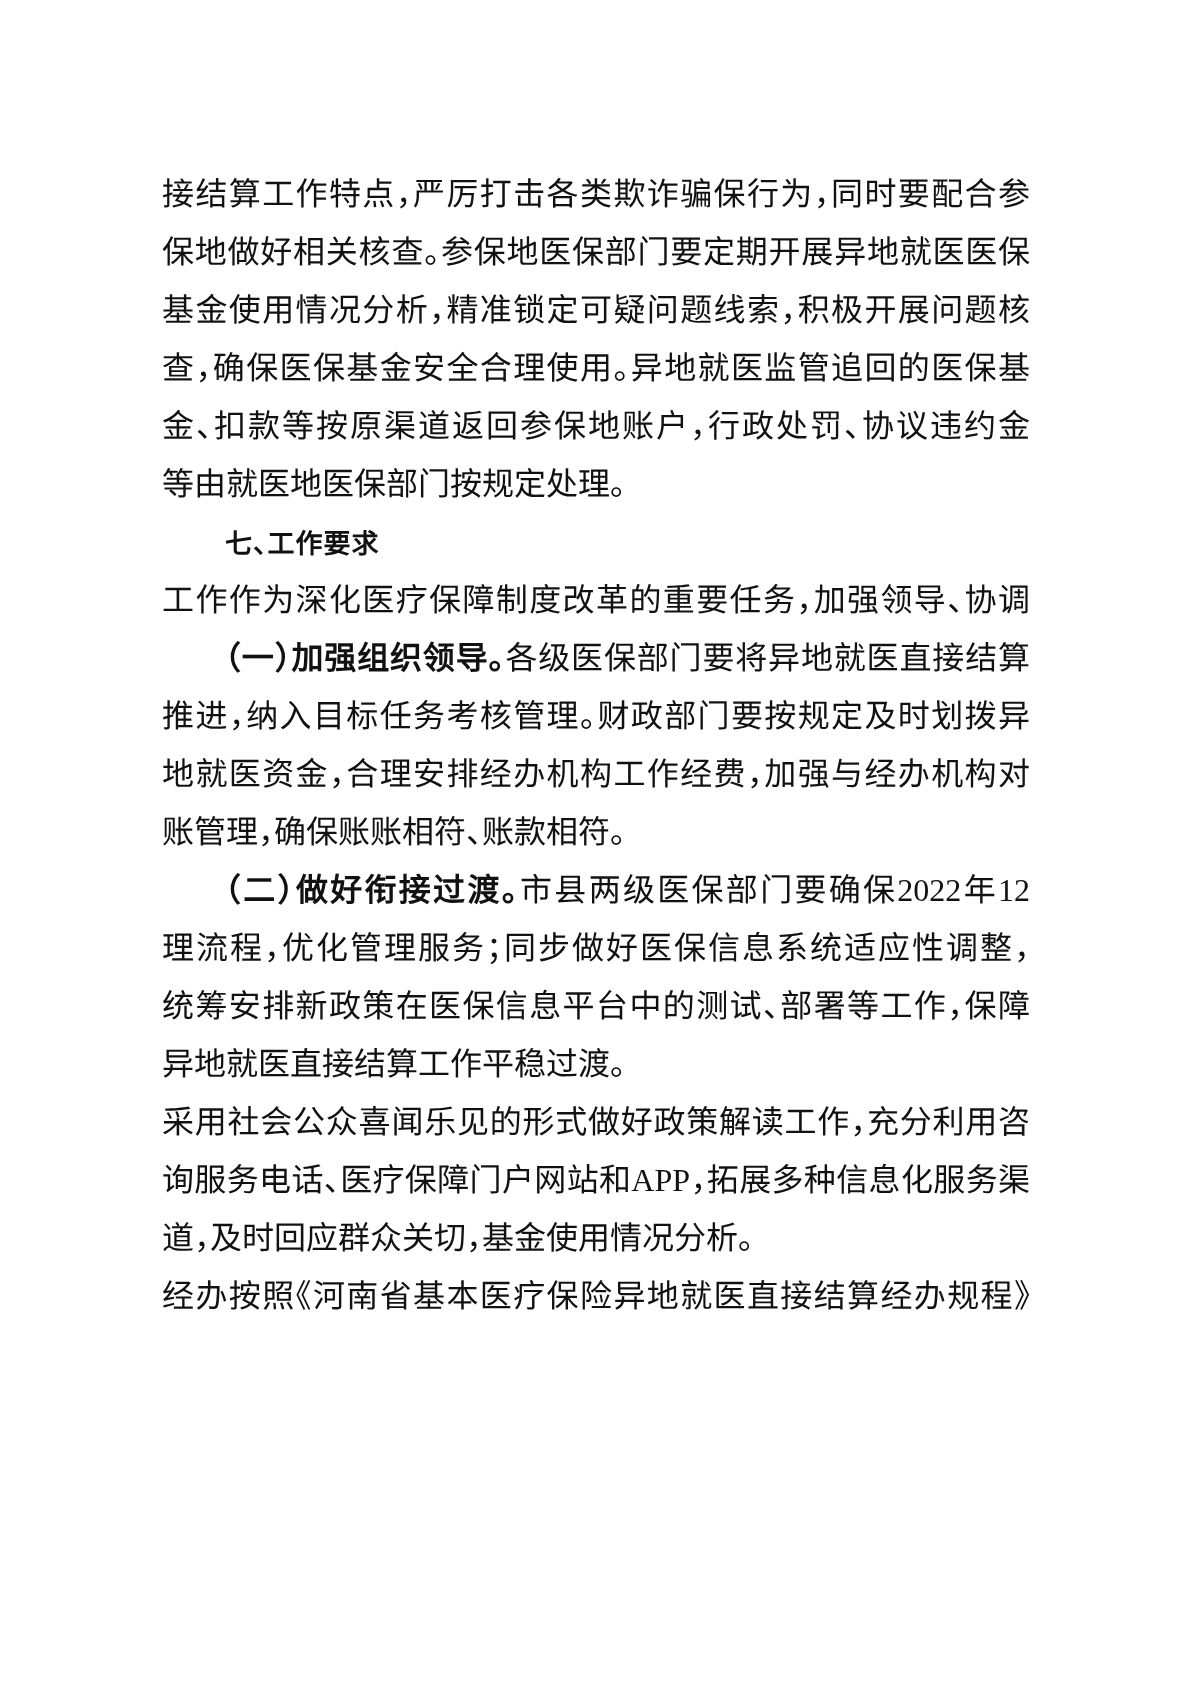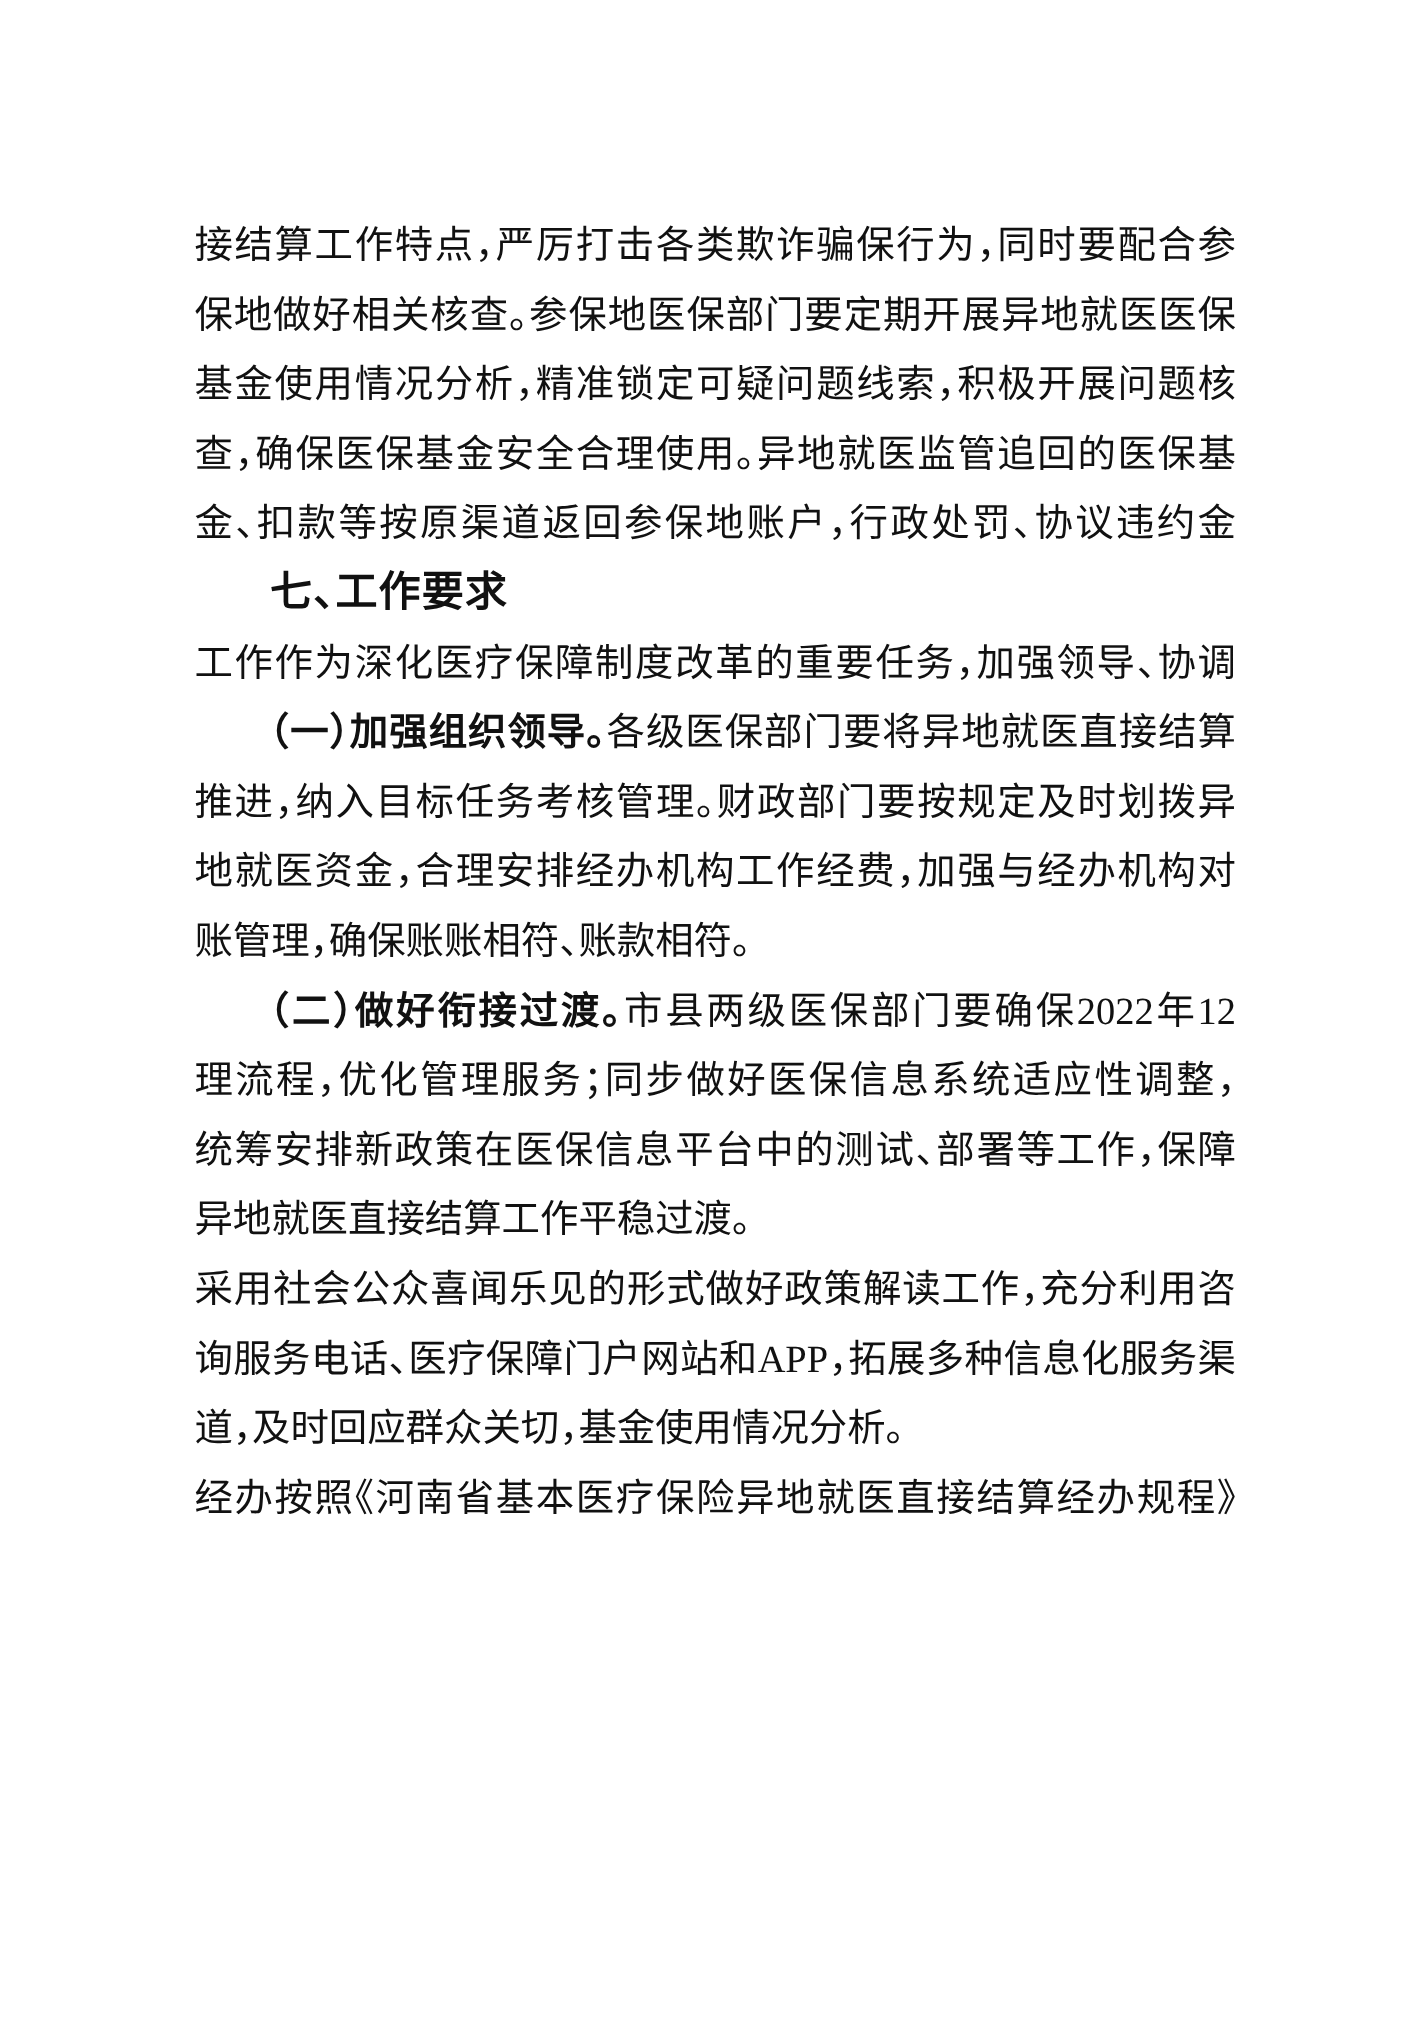--- a/index.html
+++ b/index.html
@@ -12,21 +12,21 @@
     width: 1190px;
     height: 1683px;
     background: #ffffff;
     overflow: hidden;
     font-family: "Liberation Serif", "DejaVu Serif", serif;
     color: #111111;
   }
   .content {
     position: absolute;
     left: 162px;
-    top: 175px;
+    top: 165px;
     width: 868px;
     font-size: 32px;
     line-height: 58px;
     text-align: justify;
   }
   .para { margin: 0; }
   .line {
     height: 58px;
     overflow: hidden;
     text-align: justify;
@@ -35,35 +35,36 @@
     white-space: normal;
   }
   .line.last { text-align-last: left; }
   .line.indent { text-indent: 63px; }
   .lead {
     font-weight: bold;
   }
   .heading-text {
     font-weight: bold;
     font-family: Liberation Sans, sans-serif;
-    font-size: 35px;
+    font-size: 27px;
     letter-spacing: 1px;
   }
 </style>
 </head>
 <body>
 
 <div class="page">
   <div class="content">
       <div class="para">
         <div class="line"><span>接结算工作特点，严厉打击各类欺诈骗保行为，同时要配合参</span></div>
         <div class="line"><span>保地做好相关核查。参保地医保部门要定期开展异地就医医保</span></div>
         <div class="line"><span>基金使用情况分析，精准锁定可疑问题线索，积极开展问题核</span></div>
         <div class="line"><span>查，确保医保基金安全合理使用。异地就医监管追回的医保基</span></div>
         <div class="line"><span>金、扣款等按原渠道返回参保地账户，行政处罚、协议违约金</span></div>
+        <div class="line last"><span>等由就医地医保部门按规定处理。</span></div>
       </div>
       <div class="para">
         <div class="line last indent"><span class="heading-text">七、工作要求</span></div>
       </div>
       <div class="para">
         <div class="line"><span>工作作为深化医疗保障制度改革的重要任务，加强领导、协调</span></div>
         <div class="line indent"><span class="lead">（一）加强组织领导。</span><span>各级医保部门要将异地就医直接结算</span></div>
         <div class="line"><span>推进，纳入目标任务考核管理。财政部门要按规定及时划拨异</span></div>
         <div class="line"><span>地就医资金，合理安排经办机构工作经费，加强与经办机构对</span></div>
         <div class="line last"><span>账管理，确保账账相符、账款相符。</span></div>

